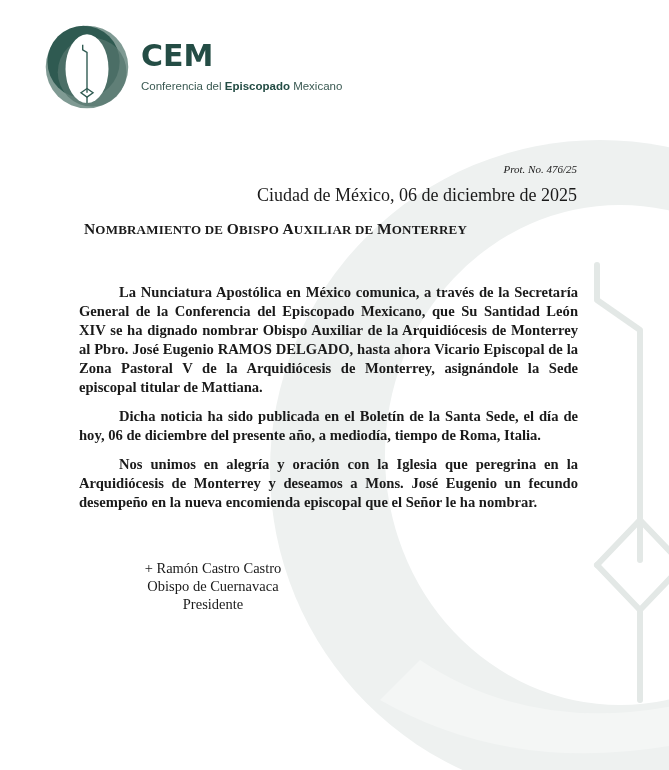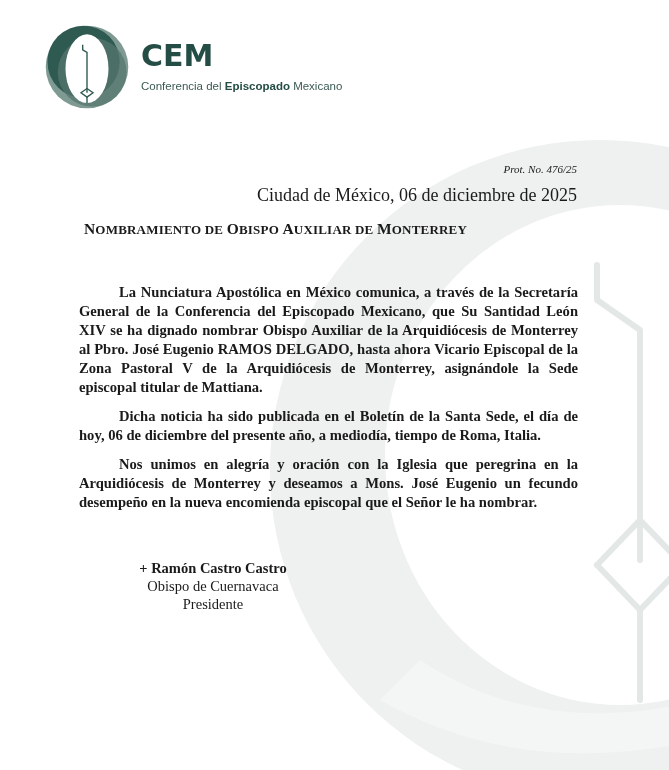--- a/index.html
+++ b/index.html
@@ -31,21 +31,21 @@
   .title {
     position: absolute; left: 0; width: 551px; top: 220px; text-align: center;
     font-weight: bold; font-size: 13px; letter-spacing: 0.2px;
   }
   .title .big { font-size: 15.5px; }
 
   .body { position: absolute; left: 79px; width: 499px; top: 283px; font-size: 14.6px; line-height: 19px; text-align: justify; font-weight: bold; }
   .body p { margin: 0 0 10px 0; text-indent: 40px; }
 
   .sig { position: absolute; top: 559px; text-align: center; font-size: 14.5px; line-height: 18px; }
-  .sig .name { font-weight: bold; }
+  .sig .name { font-weight: normal; }
   .sig-left { left: 118px; width: 190px; }
   .sig-right { left: 352px; width: 212px; }
 </style>
 </head>
 <body>
 
 <svg class="watermark" viewBox="0 0 669 770">
   <ellipse cx="600" cy="470" rx="330" ry="330" fill="#eef1f0"></ellipse>
   <ellipse cx="620" cy="455" rx="235" ry="250" fill="#ffffff"></ellipse>
   <path d="M380 700 Q520 780 700 740 L700 700 Q540 740 420 660 Z" fill="#f4f6f5"></path>

